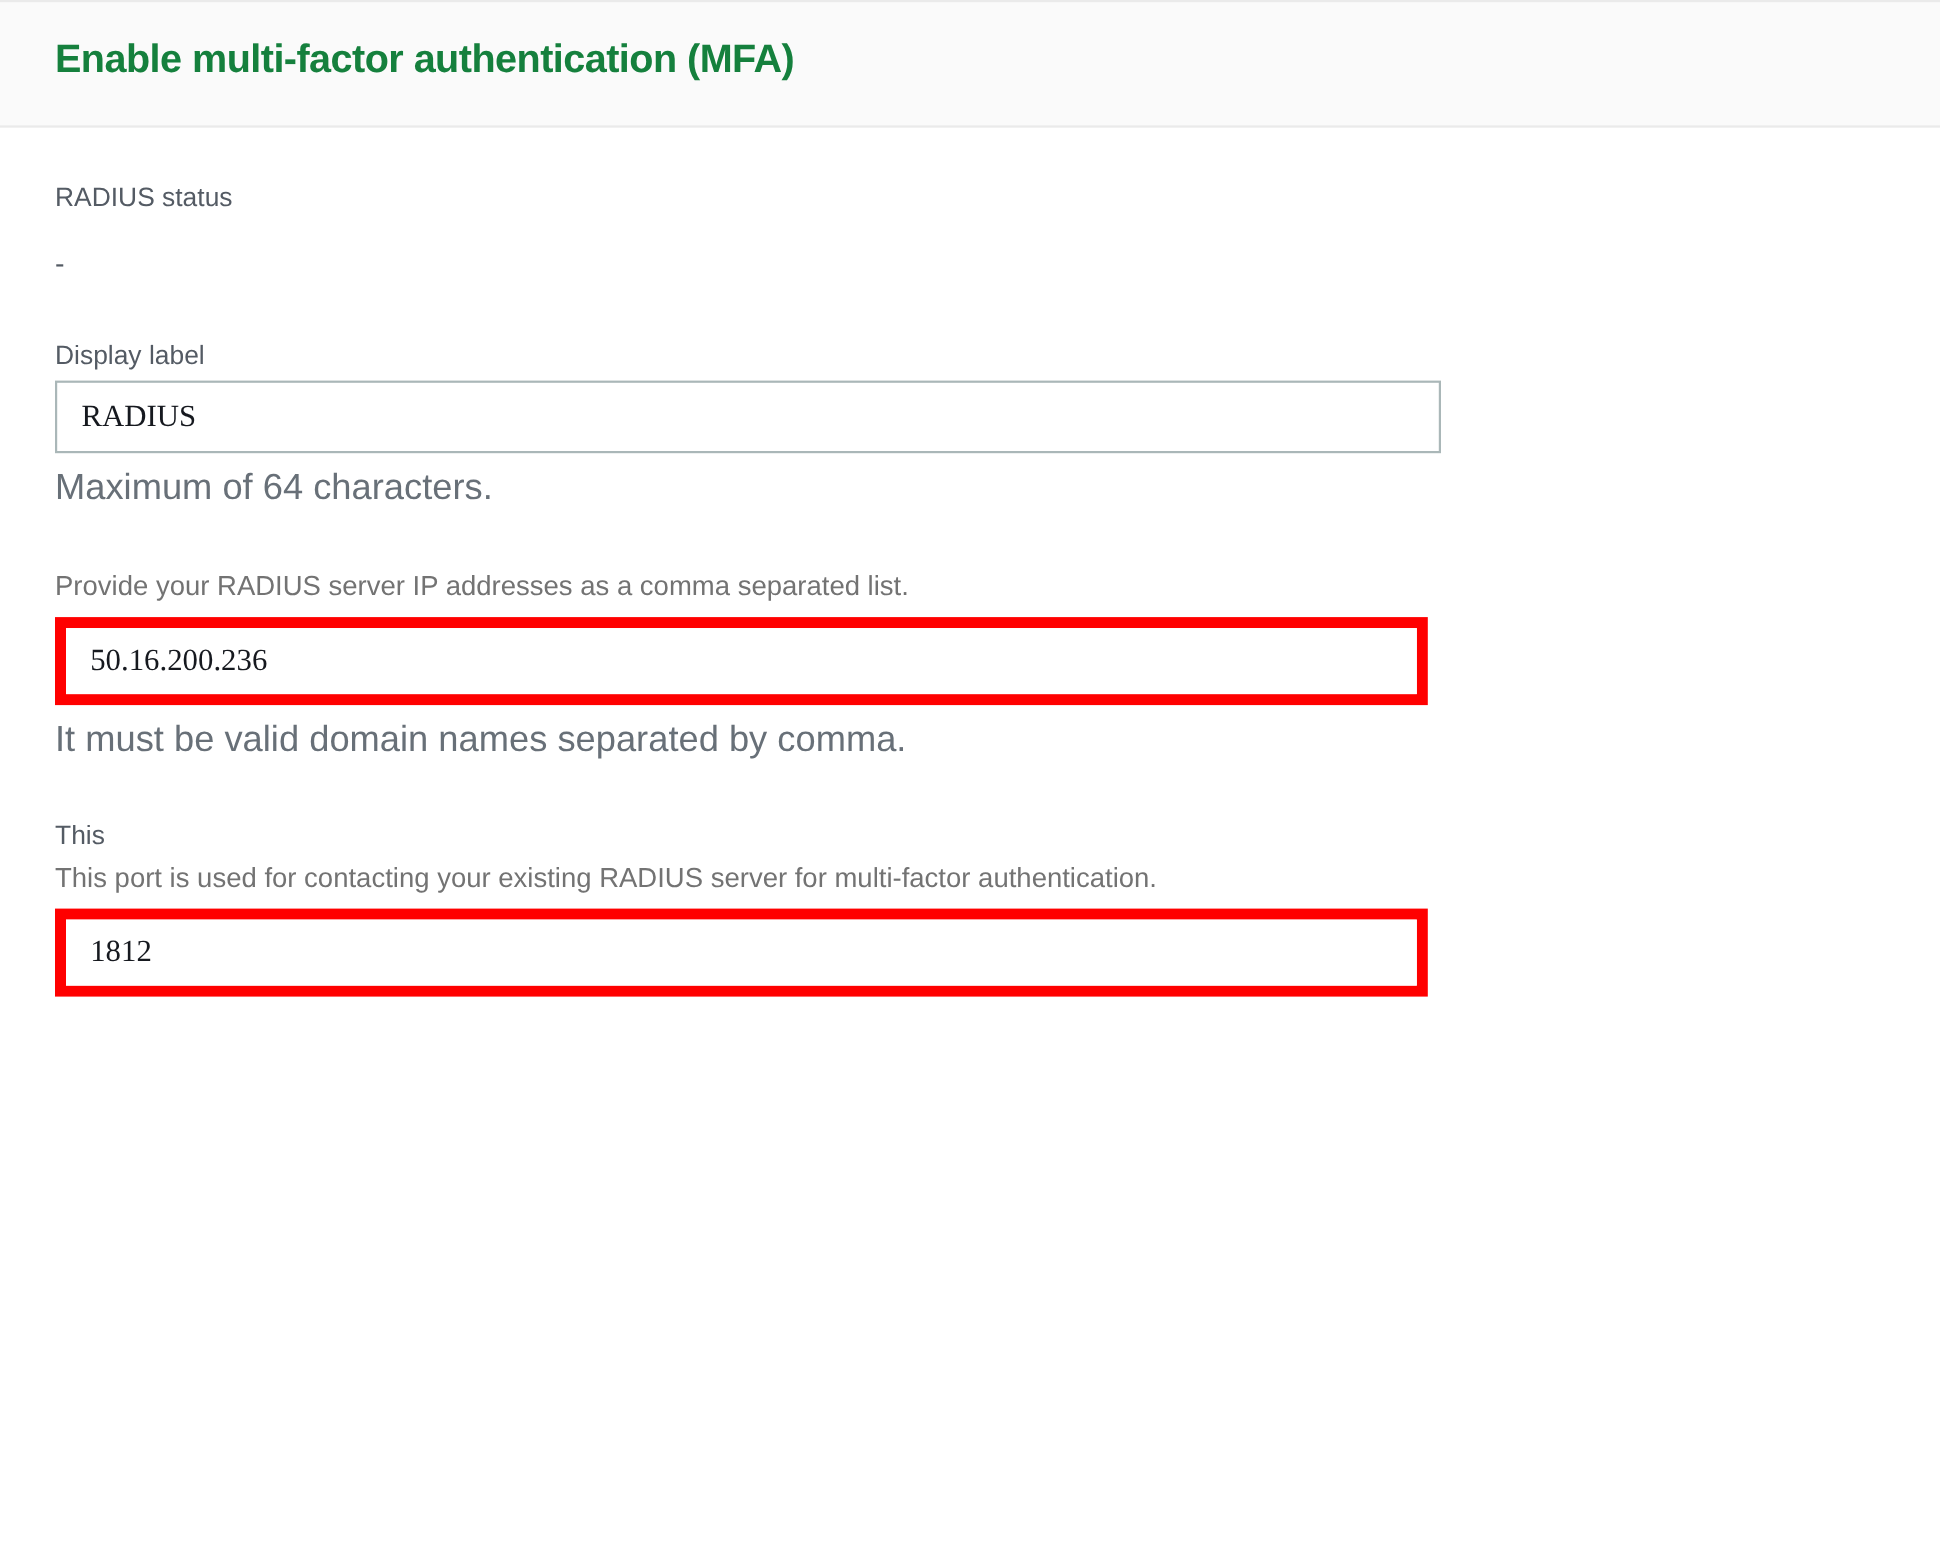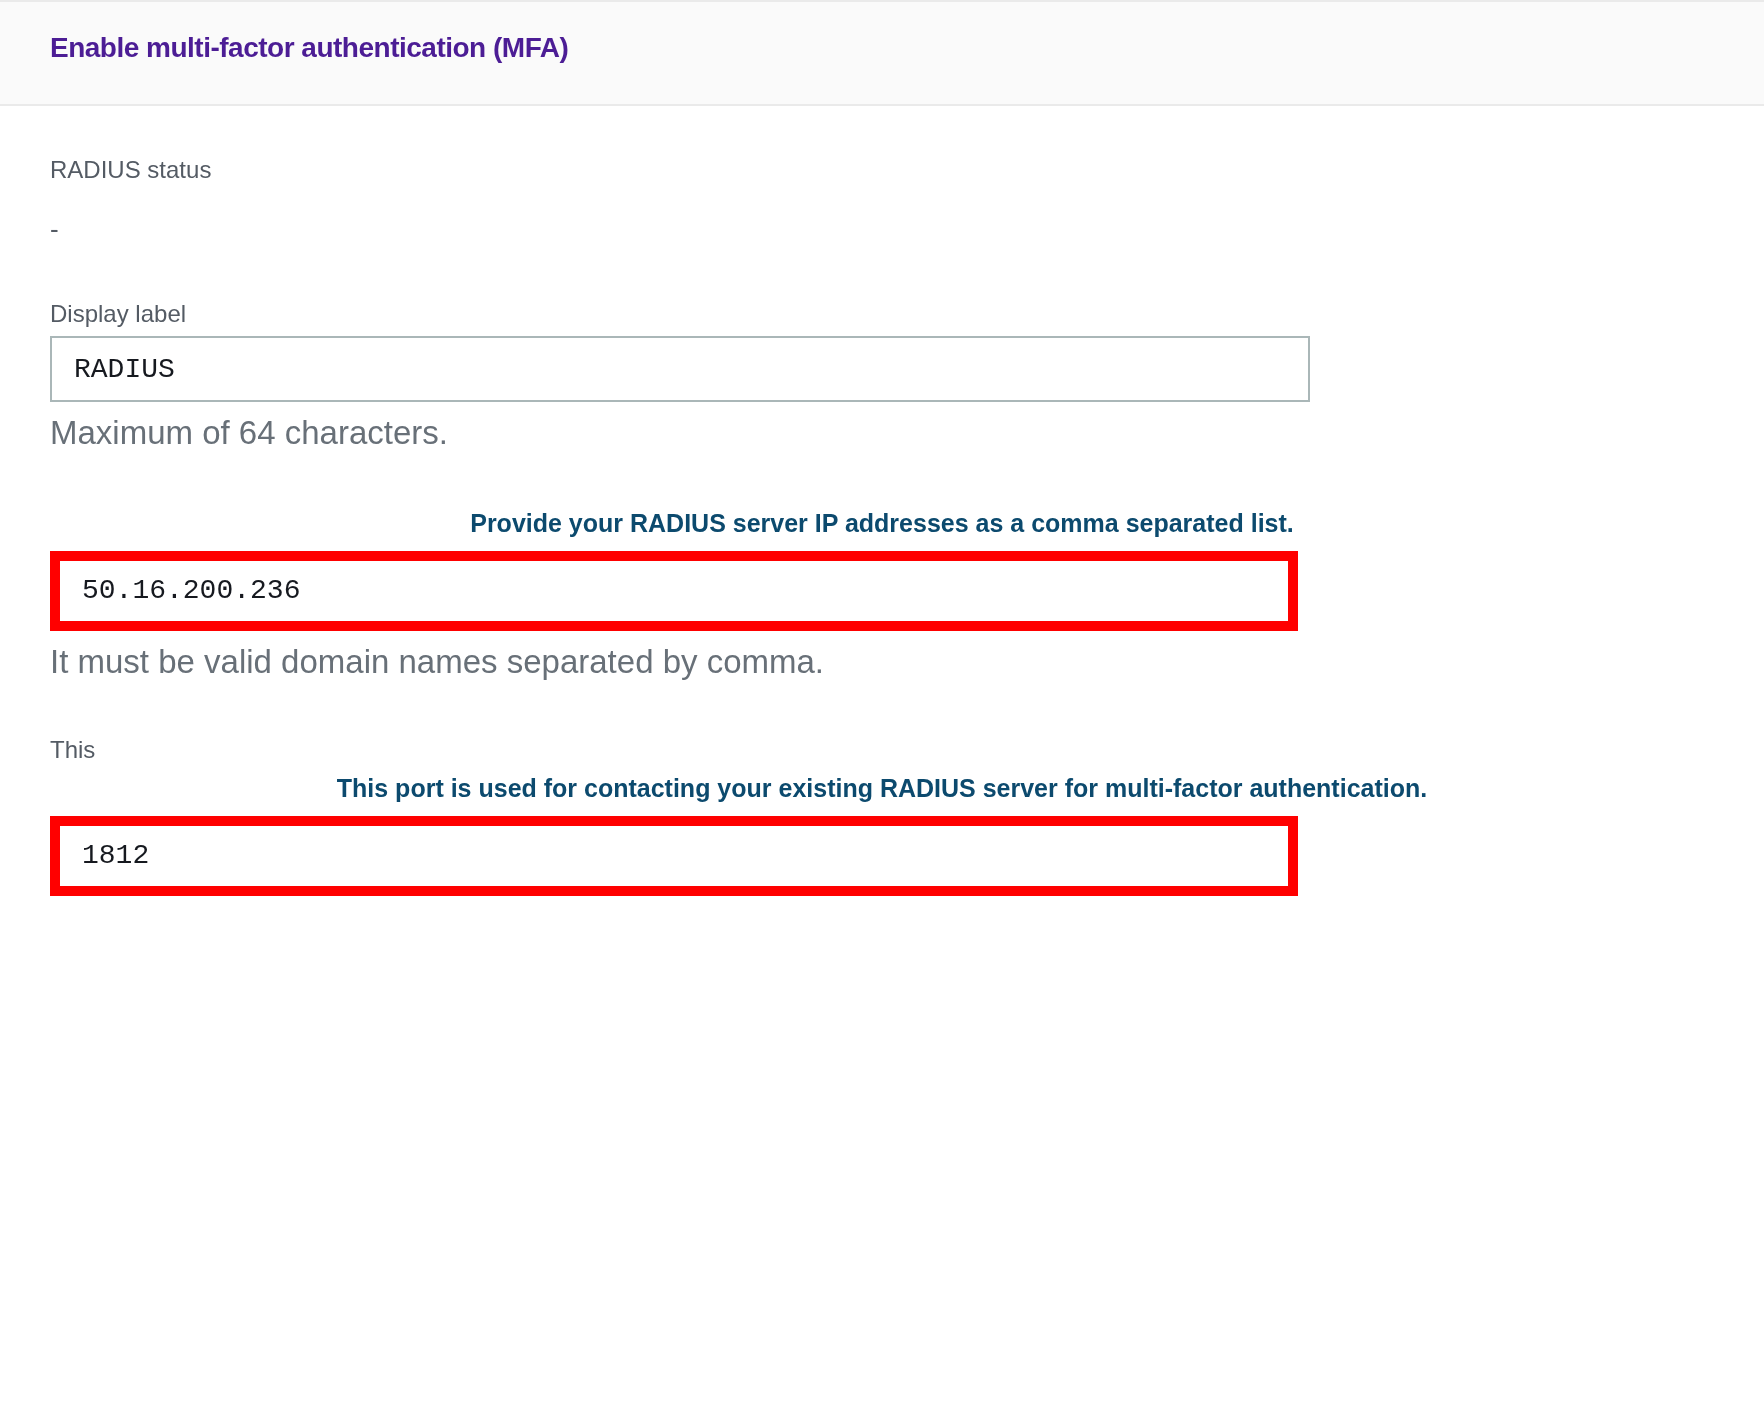--- a/index.html
+++ b/index.html
@@ -13,65 +13,64 @@
     width: 1764px;
     color: #16191f;
   }
   .header-bar {
     background: #fafafa;
     border-top: 2px solid #eaeaea;
     border-bottom: 2px solid #eaeaea;
     padding: 30px 50px 40px 50px;
   }
   .page-title {
-    font-size: 28px;
+    font-size: 36px;
     font-weight: 800;
-    color: #4c1d95;
+    color: #15803d;
     letter-spacing: -0.5px;
   }
   .content {
     padding: 50px 50px 30px 50px;
   }
   .field-group {
     margin-bottom: 55px;
   }
   .field-label {
     font-size: 24px;
     color: #545b64;
     font-weight: 400;
     margin-bottom: 8px;
     display: block;
   }
   .field-subtext {
     font-size: 25px;
-    color: #0c4a6e;
-    font-weight: 700;
+    color: #737373;
+    font-weight: 400;
     line-height: 1.35;
     margin-bottom: 10px;
-    text-align: center;
   }
   .field-help {
     font-size: 33px;
     color: #687078;
     font-weight: 400;
     margin-top: 12px;
   }
   .status-value {
     font-size: 26px;
     color: #545b64;
     margin-top: 30px;
   }
   .text-input {
     width: 1260px;
     height: 66px;
     border: 2px solid #aab7b8;
     padding: 0 22px;
     font-size: 28px;
     color: #16191f;
-    font-family: Liberation Mono, monospace;
+    font-family: Liberation Serif, serif;
     background: #ffffff;
   }
   .highlight-wrap {
     border: 10px solid #ff0000;
     width: 1248px;
     padding: 0;
     display: inline-block;
   }
   .highlight-wrap .text-input {
     border: none;

